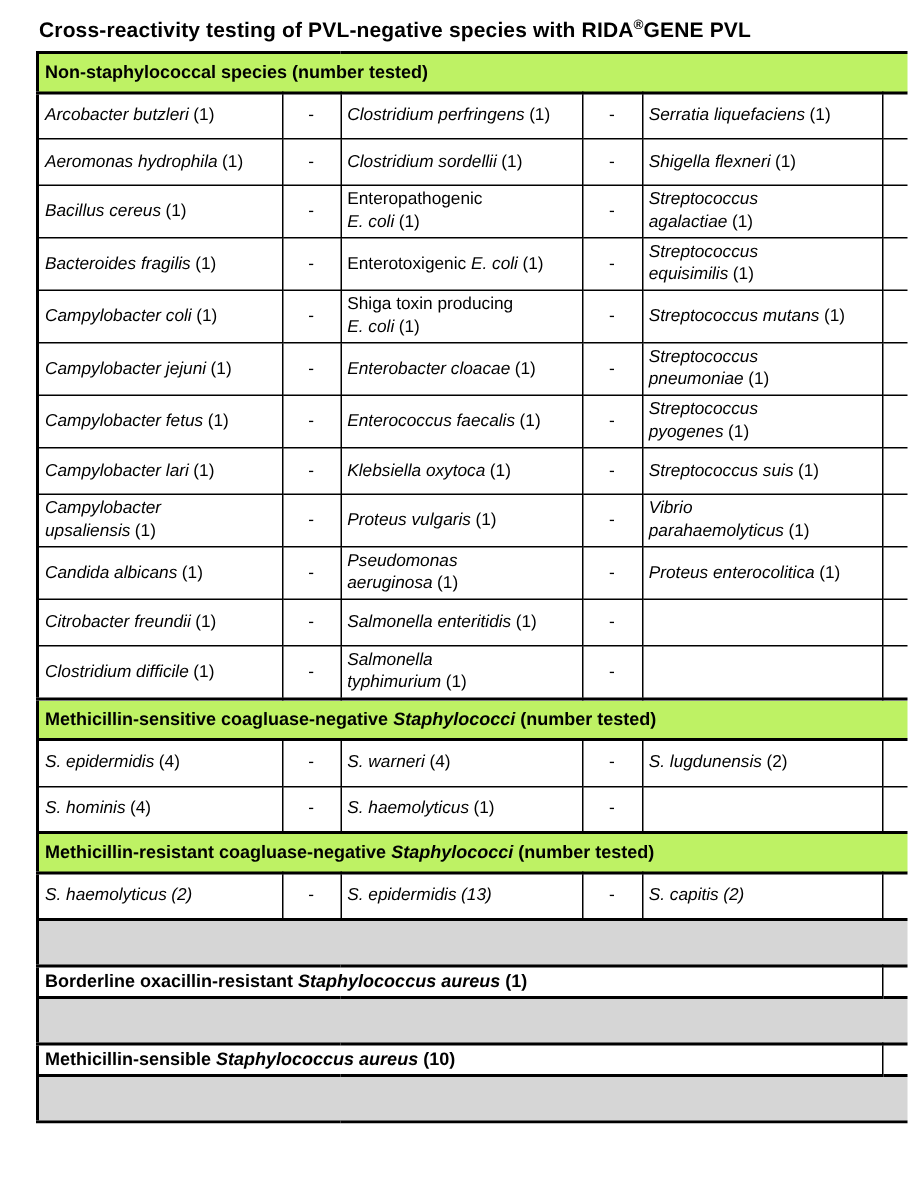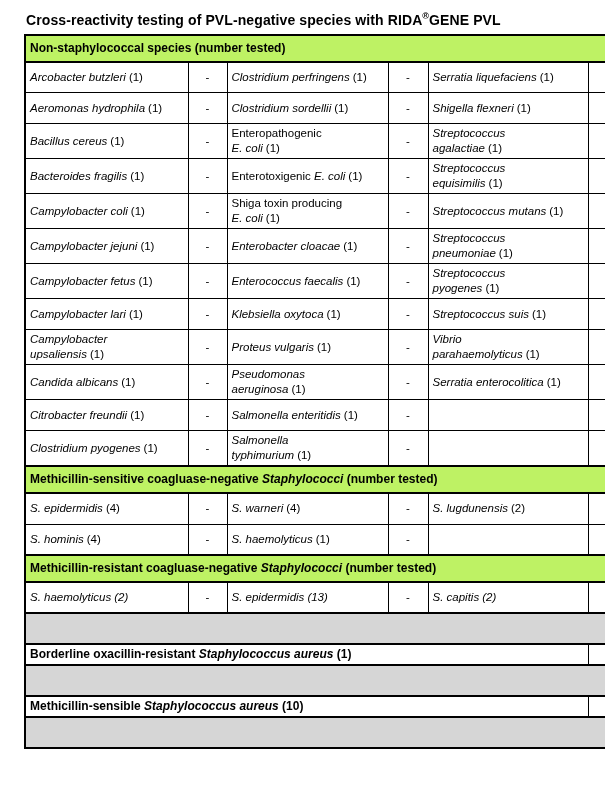--- a/index.html
+++ b/index.html
@@ -124,33 +124,33 @@
       <td class="sp"><span class="nm">Vibrio
 parahaemolyticus</span><span class="ct">(1)</span></td>
       <td class="res">-</td>
     </tr>
     <tr class="data">
       <td class="sp"><span class="nm">Candida albicans</span><span class="ct">(1)</span></td>
       <td class="res">-</td>
       <td class="sp"><span class="nm">Pseudomonas
 aeruginosa</span><span class="ct">(1)</span></td>
       <td class="res">-</td>
-      <td class="sp"><span class="nm">Serratia enterocolitica</span><span class="ct">(1)</span></td>
+      <td class="sp"><span class="nm">Proteus enterocolitica</span><span class="ct">(1)</span></td>
       <td class="res">-</td>
     </tr>
     <tr class="data">
       <td class="sp"><span class="nm">Citrobacter freundii</span><span class="ct">(1)</span></td>
       <td class="res">-</td>
       <td class="sp"><span class="nm">Salmonella enteritidis</span><span class="ct">(1)</span></td>
       <td class="res">-</td>
       <td class="sp"></td>
       <td class="res"></td>
     </tr>
     <tr class="data">
-      <td class="sp"><span class="nm">Clostridium pyogenes</span><span class="ct">(1)</span></td>
+      <td class="sp"><span class="nm">Clostridium difficile</span><span class="ct">(1)</span></td>
       <td class="res">-</td>
       <td class="sp"><span class="nm">Salmonella
 typhimurium</span><span class="ct">(1)</span></td>
       <td class="res">-</td>
       <td class="sp"></td>
       <td class="res"></td>
     </tr>
 
     <tr class="sec">
       <td colspan="6"><span>Methicillin-sensitive coagluase-negative</span> <span class="bi">Staphylococci</span> <span>(number tested)</span></td>

